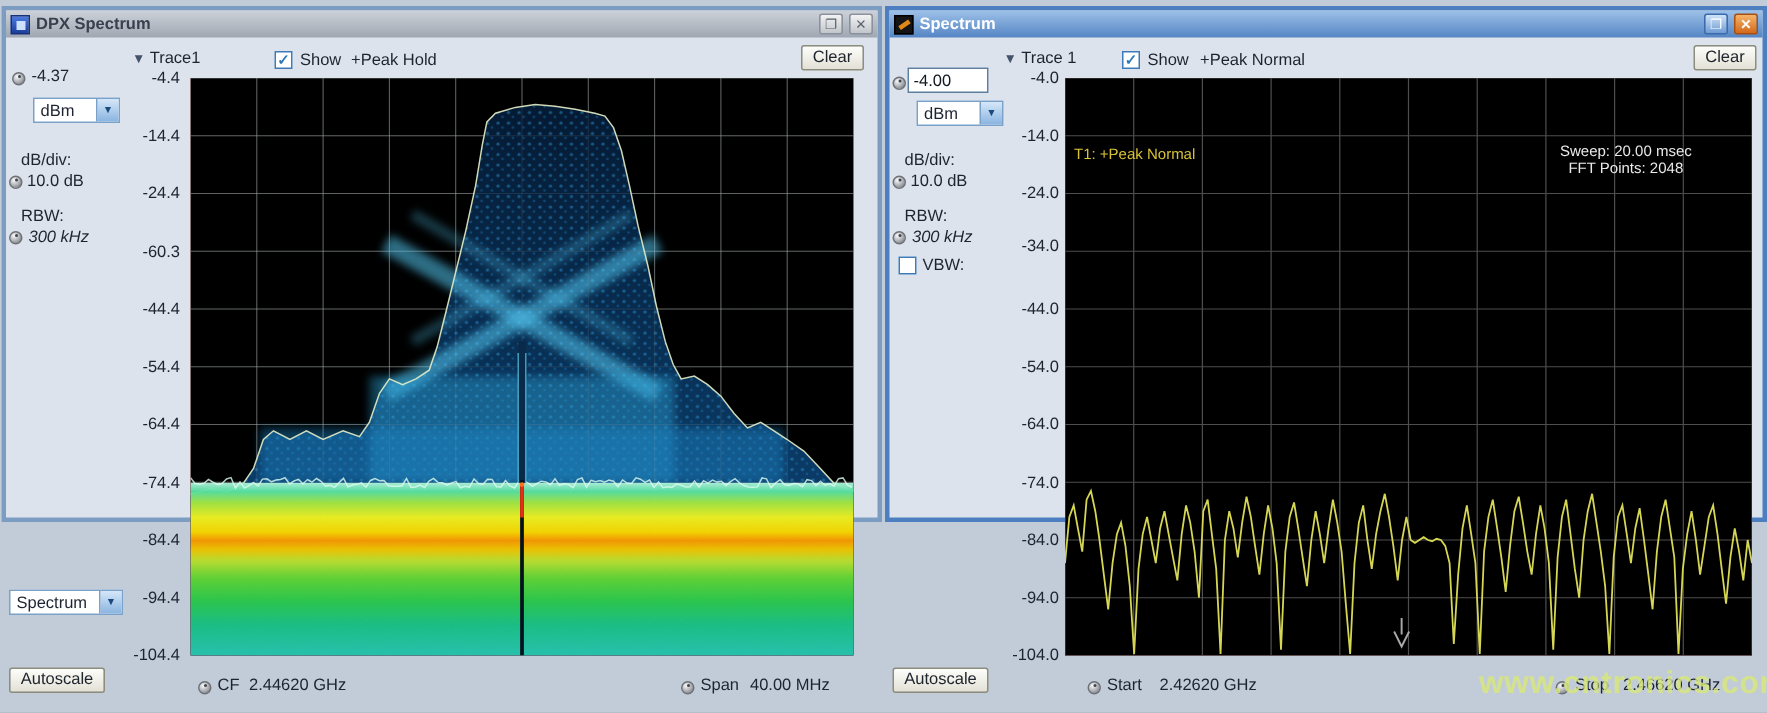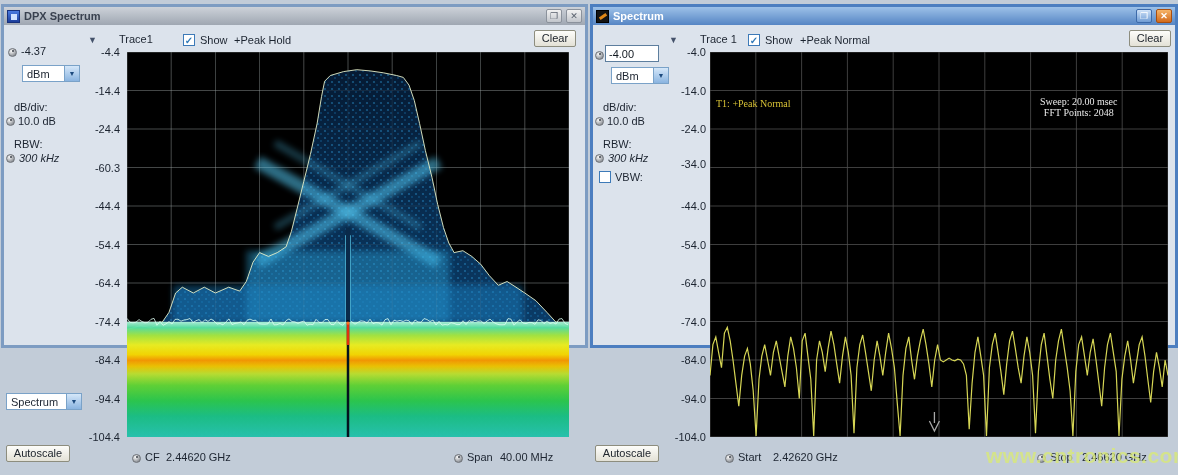--- a/index.html
+++ b/index.html
@@ -22,21 +22,21 @@
   .tb-icon.tek { background:#141414; border:1px solid #000; }
   .tb-icon.tek::after{ content:""; position:absolute; left:2px; top:4px; width:8px; height:3px;
                        background:#e08818; transform:rotate(-35deg); }
   .tb-btn { width:16px; height:14px; font-size:9px; line-height:12px; text-align:center;
             border-radius:2px; cursor:default; }
   .tb-btn.gray { background:linear-gradient(#f2f2f2,#c2c6cc); border:1px solid #8b929c; color:#5a626e; }
   .tb-btn.bluebtn { background:linear-gradient(#cfe2f8,#6f9cd4); border:1px solid #3c6aaa; color:#fff; }
   .tb-btn.close { background:linear-gradient(#f6b468,#d26a1c); border:1px solid #a84e10; color:#fff; font-weight:bold; }
   .lbl { position:absolute; font-size:11px; color:#1c2430; white-space:nowrap; }
   .italic { font-style:italic; }
-  .tracehdr { font-size:11px; color:#1c2430;margin-left:19px; }
+  .tracehdr { font-size:11px; color:#1c2430; }
   .caret { font-size:9px; color:#44526a; }
   .cb { position:absolute; width:12px; height:12px; background:#fff;
         border:1px solid #3d7ab8; font-size:10px; line-height:11px; text-align:center;
         color:#2f79b8; font-weight:bold; }
   .btn { position:absolute; font-size:11px; color:#20262e; text-align:center;
          background:linear-gradient(#fdfdfa,#e3e1d6); border:1px solid #8d8d7e;
          border-radius:2px; line-height:15px; }
   .dd { position:absolute; height:17px; background:#fff; border:1px solid #7aa2c8;
         font-size:11px; color:#1c2430; }
   .dd .val { position:absolute; left:4px; top:2px; }
@@ -45,21 +45,21 @@
                font-size:7px; color:#1c4a7e; text-align:center; line-height:15px; }
   .inputbox { position:absolute; height:17px; background:#fff; border:1px solid #5d7e9e;
               font-size:11px; color:#101820; padding:2px 3px; }
   .knob { position:absolute; width:9px; height:9px; border-radius:50%;
           background:radial-gradient(circle at 35% 30%, #fafafa, #8e9298 75%);
           border:1px solid #6e7278; }
   .knob::after { content:""; position:absolute; left:3px; top:1px; width:2px; height:2px;
                  border-radius:50%; background:#40464e; }
   .ytick { position:absolute; right:0; font-size:11px; color:#1c2430; white-space:nowrap; }
   .yaxis { position:absolute; top:0; }
-  .plot { position:absolute; background:#7f1d1d;font-family:Liberation Serif, serif; }
+  .plot { position:absolute; background:#7f1d1d; }
   .plot svg { display:block; }
   .anno { position:absolute; font-size:10px; white-space:nowrap; }
   .anno.t1 { color:#d8c235; }
   .anno.sweep { color:#e9e9e9; line-height:11px; }
   .watermark { position:absolute; left:986px; top:444px; font-size:21px; font-weight:bold;
                color:rgba(216,232,122,0.82); letter-spacing:0.5px; pointer-events:none; }
 </style>
 </head>
 <body>
 

